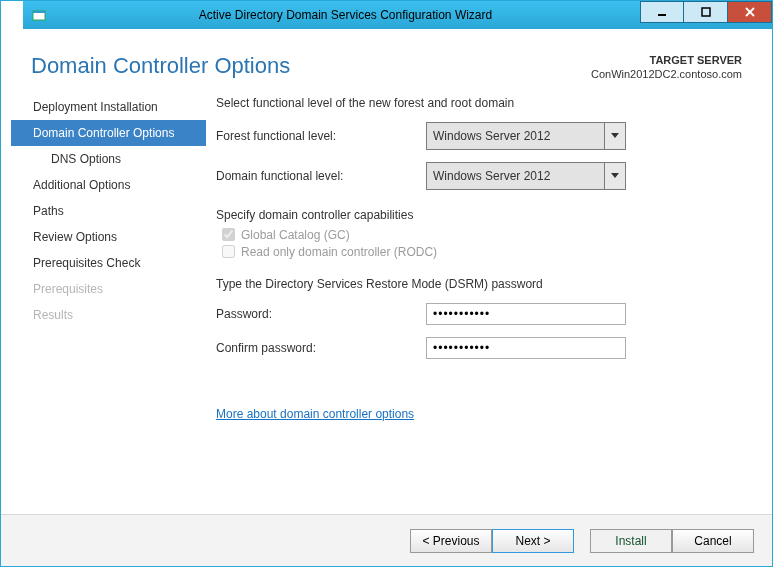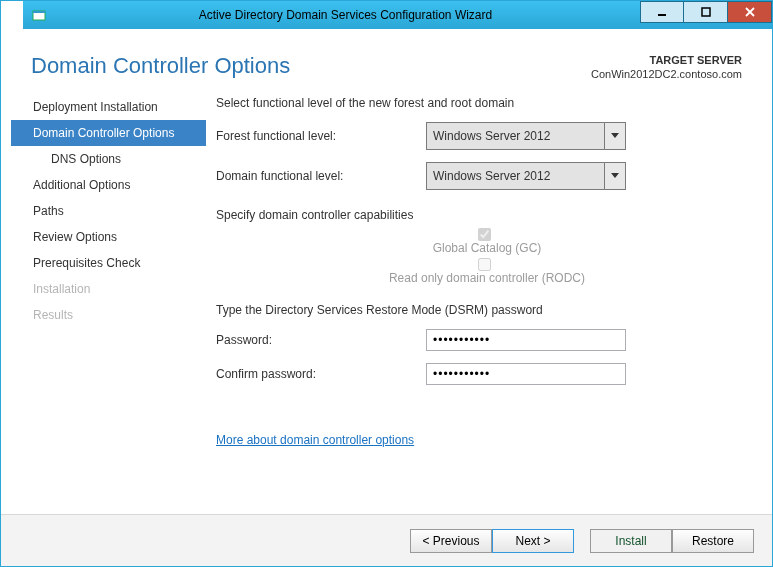--- a/index.html
+++ b/index.html
@@ -27,21 +27,21 @@
 
   .main { flex:1; padding:6px 10px 0 10px; color:#333; }
   .main .section-text { margin:0 0 12px 0; }
   .form-row { display:flex; align-items:center; margin-bottom:8px;margin-top:12px; }
   .form-row .lbl { width:210px; }
   .combo { width:200px; height:28px; border:1px solid #7a7a7a; background:#e3e3e3; display:flex; align-items:center; box-sizing:border-box; }
   .combo .txt { flex:1; padding:0 6px; font-size:12px; }
   .combo .arrow { width:20px; height:100%; border-left:1px solid #7a7a7a; background:#e8e8e8; display:flex; align-items:center; justify-content:center; }
   .cap-row { display:flex; align-items:center; margin:3px 0 3px 6px; }
   .cap-row input[type=checkbox] { margin:0 6px 0 0; width:13px; height:13px; }
-  .cap-row.disabled { color:#9c9c9c;flex-direction:column; }
+  .cap-row.disabled { color:#9c9c9c; }
   .cap-row.disabled input[type=checkbox] { accent-color:#9c9c9c; filter:grayscale(50%); }
   .pwd-input { width:200px; height:22px; border:1px solid #abadb3; box-sizing:border-box; padding:0 6px; font-size:12px; font-family:Arial; letter-spacing:1px; }
   .link { color:#1a72c3; margin-top:40px; display:inline-block; }
 
   .footer { position:absolute; bottom:0; left:0; right:0; height:52px; border-top:1px solid #d8d8d8; background:#f3f3f3; display:flex; align-items:center; justify-content:flex-end; padding-right:18px; box-sizing:border-box; }
   .btn { min-width:82px; height:24px; border:1px solid #999; background:linear-gradient(#fefefe,#e6e6e6); font-size:12px; font-family:inherit; padding:0 10px; box-sizing:border-box; }
   .btn.default { border:1.5px solid #3399dd; }
   .btn.disabled { color:#14532d; background:#f1f1f1; }
   .gap { width:16px; }
 </style>
@@ -87,21 +87,21 @@
 
   <div class="body">
     <div class="sidebar">
       <div class="side-item">Deployment Installation</div>
       <div class="side-item selected">Domain Controller Options</div>
       <div class="side-item indent">DNS Options</div>
       <div class="side-item">Additional Options</div>
       <div class="side-item">Paths</div>
       <div class="side-item">Review Options</div>
       <div class="side-item">Prerequisites Check</div>
-      <div class="side-item disabled">Installation</div>
+      <div class="side-item disabled">Prerequisites</div>
       <div class="side-item disabled">Results</div>
     </div>
 
     <div class="main">
       <p class="section-text">Select functional level of the new forest and root domain</p>
 
       <div class="form-row">
         <span class="lbl">Forest functional level:</span>
         <div class="combo">
           <span class="txt">Windows Server 2012</span>
@@ -149,15 +149,15 @@
 
       <a class="link" href="#">More about domain controller options</a>
     </div>
   </div>
 
   <div class="footer">
     <button class="btn">&lt; Previous</button>
     <button class="btn default">Next &gt;</button>
     <span class="gap"></span>
     <button class="btn disabled" disabled="">Install</button>
-    <button class="btn">Restore</button>
+    <button class="btn">Cancel</button>
   </div>
 </div>
 
 </body></html>

